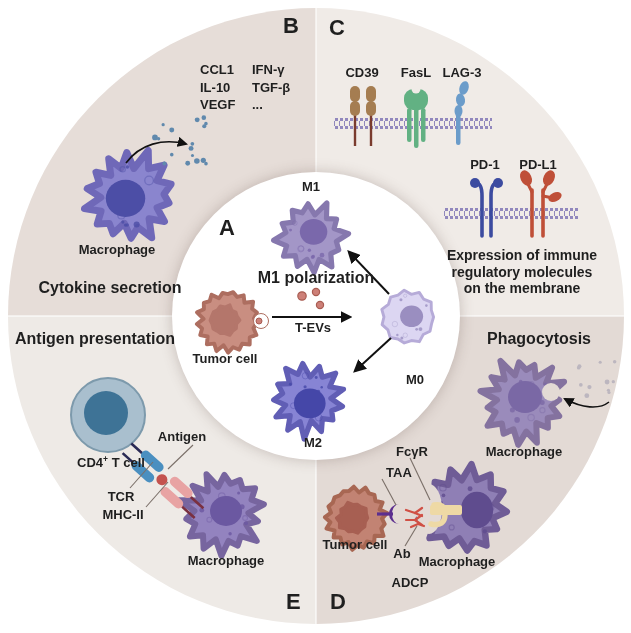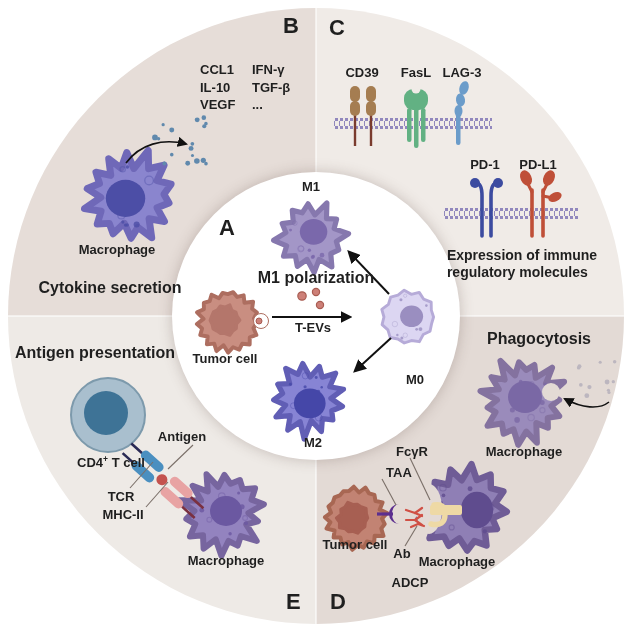--- a/index.html
+++ b/index.html
@@ -18,21 +18,21 @@
   
   #center-circle{left:172px;top:172px;width:288px;height:288px;border-radius:50%;background:#fff;
                  box-shadow:0 0 14px rgba(90,70,60,.28);}
   
   .panel-letter{font-size:22px;font-weight:700;}
   .section-title{font-size:16px;font-weight:700;white-space:nowrap;transform:translateX(-50%);}
   .cell-label{font-size:13px;font-weight:700;white-space:nowrap;transform:translateX(-50%);}
   .small-label{font-size:13px;font-weight:700;white-space:nowrap;transform:translateX(-50%);}
   .bold-mid{font-size:16px;font-weight:700;white-space:nowrap;transform:translateX(-50%);}
   .cyt-col{font-size:13px;font-weight:700;line-height:17.5px;}
-  .caption{font-size:14px;font-weight:700;line-height:16.5px;transform:translateX(-50%);white-space:nowrap;}
+  .caption{font-size:14px;font-weight:700;line-height:16.5px;text-align:center;transform:translateX(-50%);white-space:nowrap;}
   sup{font-size:8.5px;}
   
   .membrane{height:13px;
     background-image:
       radial-gradient(circle at 2.5px 2.5px, var(--c-mem) 1.55px, transparent 1.8px),
       radial-gradient(circle at 2.5px 2.5px, var(--c-mem) 1.55px, transparent 1.8px),
       repeating-linear-gradient(90deg, var(--c-mem) 0 1px, transparent 1px 5px);
     background-size:5px 5px,5px 5px,100% 5px;
     background-position:0 0,0 8px,0 4px;
     background-repeat:repeat-x;}
@@ -319,30 +319,31 @@
   <div class="abs section-title" style="left:110px;top:279px">Cytokine secretion</div>
 
   <div class="abs small-label" style="left:362px;top:65px">CD39</div>
   <div class="abs small-label" style="left:416px;top:65px">FasL</div>
   <div class="abs small-label" style="left:462px;top:65px">LAG-3</div>
   <div class="abs small-label" style="left:485px;top:157px">PD-1</div>
   <div class="abs small-label" style="left:538px;top:157px">PD-L1</div>
   <div class="abs caption" style="left:522px;top:247px">
     <div>Expression of immune</div>
     <div>regulatory molecules</div>
+    <div>on the membrane</div>
   </div>
 
   <div class="abs small-label" style="left:311px;top:179px">M1</div>
   <div class="abs bold-mid" style="left:316px;top:269px">M1 polarization</div>
   <div class="abs small-label" style="left:313px;top:320px">T-EVs</div>
   <div class="abs cell-label" style="left:225px;top:351px">Tumor cell</div>
   <div class="abs small-label" style="left:415px;top:372px">M0</div>
   <div class="abs small-label" style="left:313px;top:435px">M2</div>
 
-  <div class="abs section-title" style="left:95px;top:344px">Antigen presentation</div>
+  <div class="abs section-title" style="left:95px;top:330px">Antigen presentation</div>
   <div class="abs cell-label" style="left:111px;top:454px"><span>CD4</span><sup>+</sup><span> T cell</span></div>
   <div class="abs small-label" style="left:182px;top:429px">Antigen</div>
   <div class="abs small-label" style="left:121px;top:489px">TCR</div>
   <div class="abs small-label" style="left:123px;top:507px">MHC-II</div>
   <div class="abs cell-label" style="left:226px;top:553px">Macrophage</div>
 
   <div class="abs section-title" style="left:539px;top:330px">Phagocytosis</div>
   <div class="abs cell-label" style="left:524px;top:444px">Macrophage</div>
   <div class="abs small-label" style="left:412px;top:444px">FcγR</div>
   <div class="abs small-label" style="left:399px;top:465px">TAA</div>

